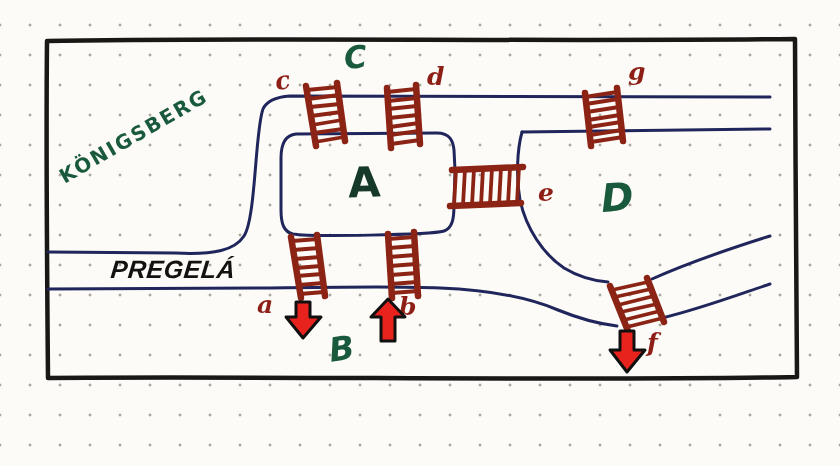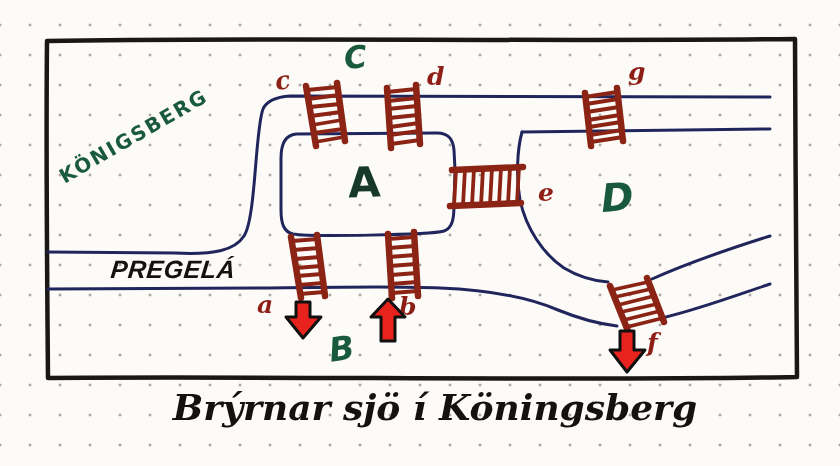--- a/index.html
+++ b/index.html
@@ -71,21 +71,20 @@
     <div class="label region-label region-D">D</div>
 
     <div class="label bridge-label bl-a">a</div>
     <div class="label bridge-label bl-b">b</div>
     <div class="label bridge-label bl-c">c</div>
     <div class="label bridge-label bl-d">d</div>
     <div class="label bridge-label bl-e">e</div>
     <div class="label bridge-label bl-f">f</div>
     <div class="label bridge-label bl-g">g</div>
 
-    <div class="label caption">Brýrnar sjö í Köningsberg</div>
   </div>
 
   <svg class="draw-layer" width="840" height="466" viewBox="0 0 840 466">
 
     <path class="frame" d="M47,41 C230,37 560,42 795,39 C795,150 797,290 797,377 C600,381 260,376 48,378 C47,270 46,140 47,41 Z"></path>
 
     <path class="river" d="M48,252 L175,253 C215,255 235,250 244,236 C256,218 255,130 263,109 C267,100 277,97 290,96 L770,97"></path>
     <path class="river" d="M48,289 L270,288 C330,287 400,286 440,288 C490,290 530,298 558,310 C580,319 600,324 617,326"></path>
     <path class="river" d="M662,318 C700,309 740,294 770,284"></path>
     <path class="river" d="M522,132 L770,129"></path>

